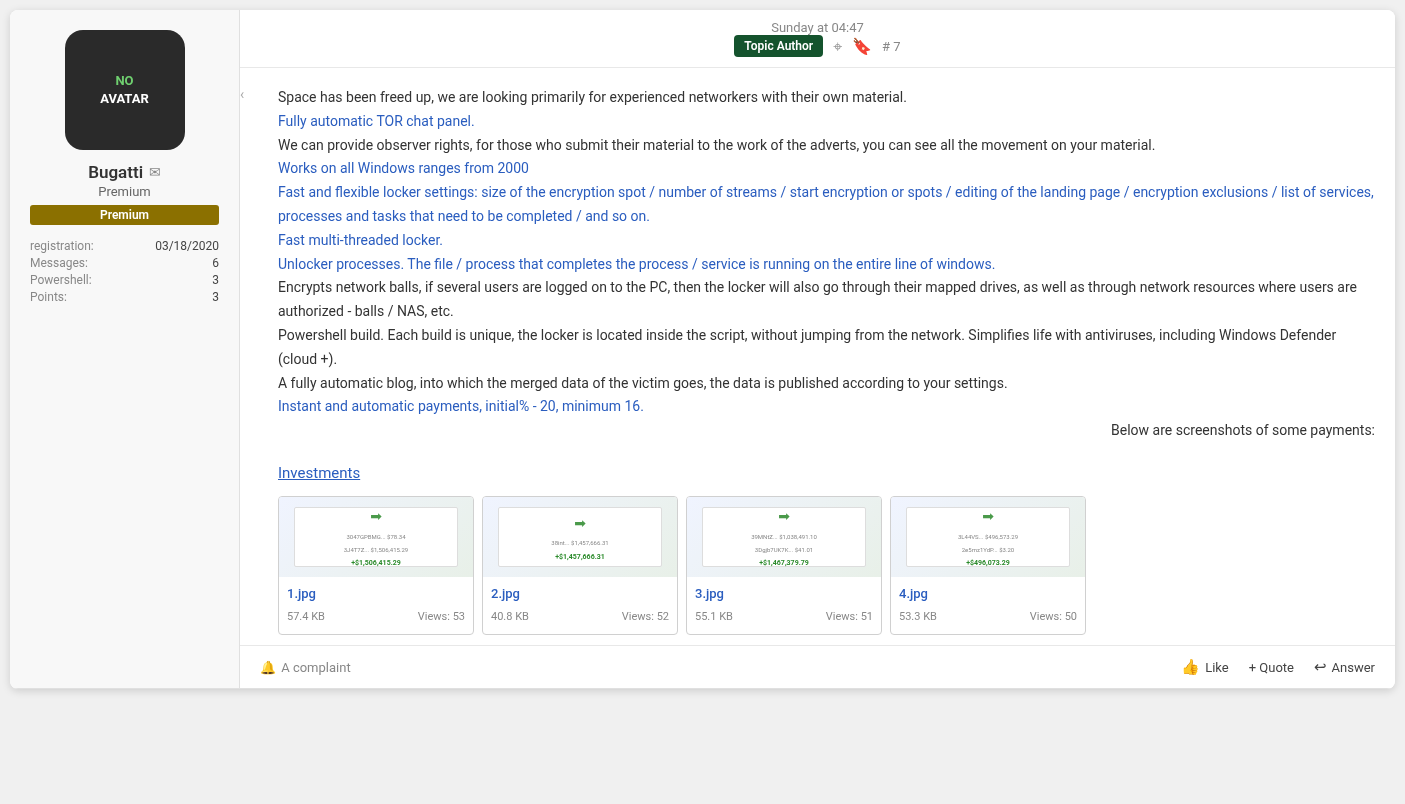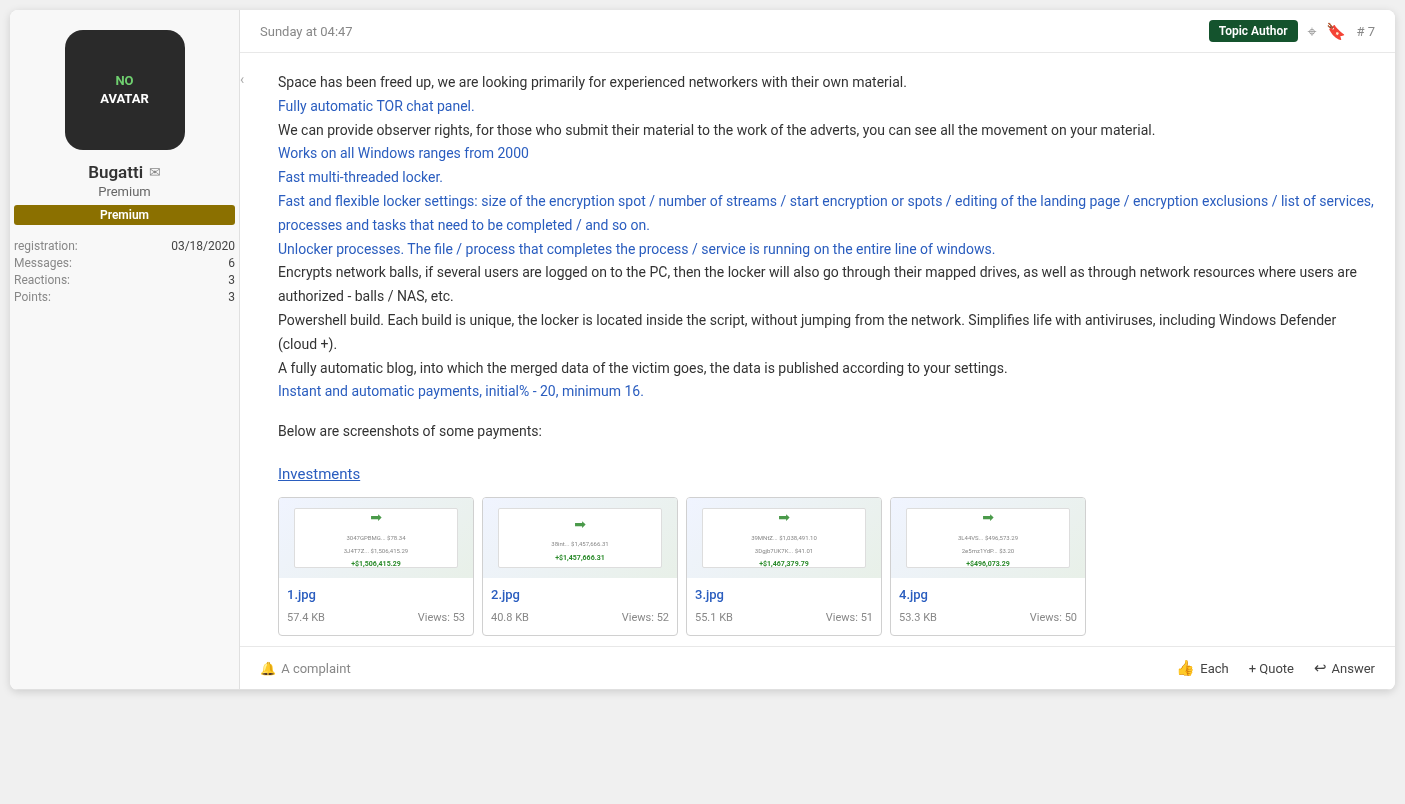--- a/index.html
+++ b/index.html
@@ -22,21 +22,21 @@
     .post {
       display: flex;
       border-bottom: 1px solid #e0e0e0;
     }
     
     .sidebar {
       width: 230px;
       min-width: 230px;
       background: #f8f8f8;
       border-right: 1px solid #e0e0e0;
-      padding: 20px 4px;
+      padding: 20px 20px;
       display: flex;
       flex-direction: column;
       align-items: center;
     }
     .avatar-wrap {
       width: 120px;
       height: 120px;
       background: #2a2a2a;
       border-radius: 18px;
       display: flex;
@@ -106,20 +106,21 @@
       display: flex;
       flex-direction: column;
     }
     .post-header {
       display: flex;
       align-items: center;
       justify-content: space-between;
       padding: 10px 20px;
       border-bottom: 1px solid #e8e8e8;
       background: #fff;
+      flex-direction: column;
     }
     .post-time {
       font-size: 13px;
       color: #888;
     }
     .post-header-right {
       display: flex;
       align-items: center;
       gap: 10px;
     }
@@ -301,21 +302,21 @@
       <div class="user-stats">
         <div class="stat-row">
           <span class="stat-label">registration:</span>
           <span class="stat-value">03/18/2020</span>
         </div>
         <div class="stat-row">
           <span class="stat-label">Messages:</span>
           <span class="stat-value">6</span>
         </div>
         <div class="stat-row">
-          <span class="stat-label">Reactions:</span>
+          <span class="stat-label">Powershell:</span>
           <span class="stat-value">3</span>
         </div>
         <div class="stat-row">
           <span class="stat-label">Points:</span>
           <span class="stat-value">3</span>
         </div>
       </div>
     </div>
 
     <div class="main">
@@ -334,29 +335,29 @@
 
         <div class="collapse-arrow">‹</div>
 
         <div class="post-content">
           <p>
             <span>Space has been freed up, we are looking primarily for experienced networkers with their own material.</span>
           </p>
           <p class="blue-text">Fully automatic TOR chat panel.</p>
           <p>We can provide observer rights, for those who submit their material to the work of the adverts, you can see all the movement on your material.</p>
           <p class="blue-text">Works on all Windows ranges from 2000</p>
+          <p class="blue-text">Fast and flexible locker settings: size of the encryption spot / number of streams / start encryption or spots / editing of the landing page / encryption exclusions / list of services, processes and tasks that need to be completed / and so on.</p>
           <p class="blue-text">Fast multi-threaded locker.</p>
-          <p class="blue-text">Fast and flexible locker settings: size of the encryption spot / number of streams / start encryption or spots / editing of the landing page / encryption exclusions / list of services, processes and tasks that need to be completed / and so on.</p>
           <p class="blue-text">Unlocker processes. The file / process that completes the process / service is running on the entire line of windows.</p>
           <p>Encrypts network balls, if several users are logged on to the PC, then the locker will also go through their mapped drives, as well as through network resources where users are authorized - balls / NAS, etc.</p>
           <p>Powershell build. Each build is unique, the locker is located inside the script, without jumping from the network. Simplifies life with antiviruses, including Windows Defender (cloud +).</p>
           <p>A fully automatic blog, into which the merged data of the victim goes, the data is published according to your settings.</p>
           <p class="blue-text">Instant and automatic payments, initial% - 20, minimum 16.</p>
 
-          <p style="margin-top:16px;">Below are screenshots of some payments:</p>
+          <p style="text-align:right;">Below are screenshots of some payments:</p>
 
           <div class="section-title">Investments</div>
 
           <div class="attachments" id="attachments-container">
           <div class="attachment-card">
       <div class="attachment-thumb">
         <div class="thumb-mock">
           <div class="thumb-inner">
             <span class="thumb-arrow">➡</span>
             <div class="thumb-line">3047GPBMG... $78.34</div>
@@ -435,21 +436,21 @@
       </div>
 
       <div class="post-footer">
         <div class="complaint-btn">
           <span>🔔</span>
           <span>A complaint</span>
         </div>
         <div class="footer-actions">
           <div class="action-btn">
             <span class="icon">👍</span>
-            <span>Each</span>
+            <span>Like</span>
           </div>
           <div class="action-btn">
             <span>+ Quote</span>
           </div>
           <div class="action-btn">
             <span class="icon">↩</span>
             <span>Answer</span>
           </div>
         </div>
       </div>

